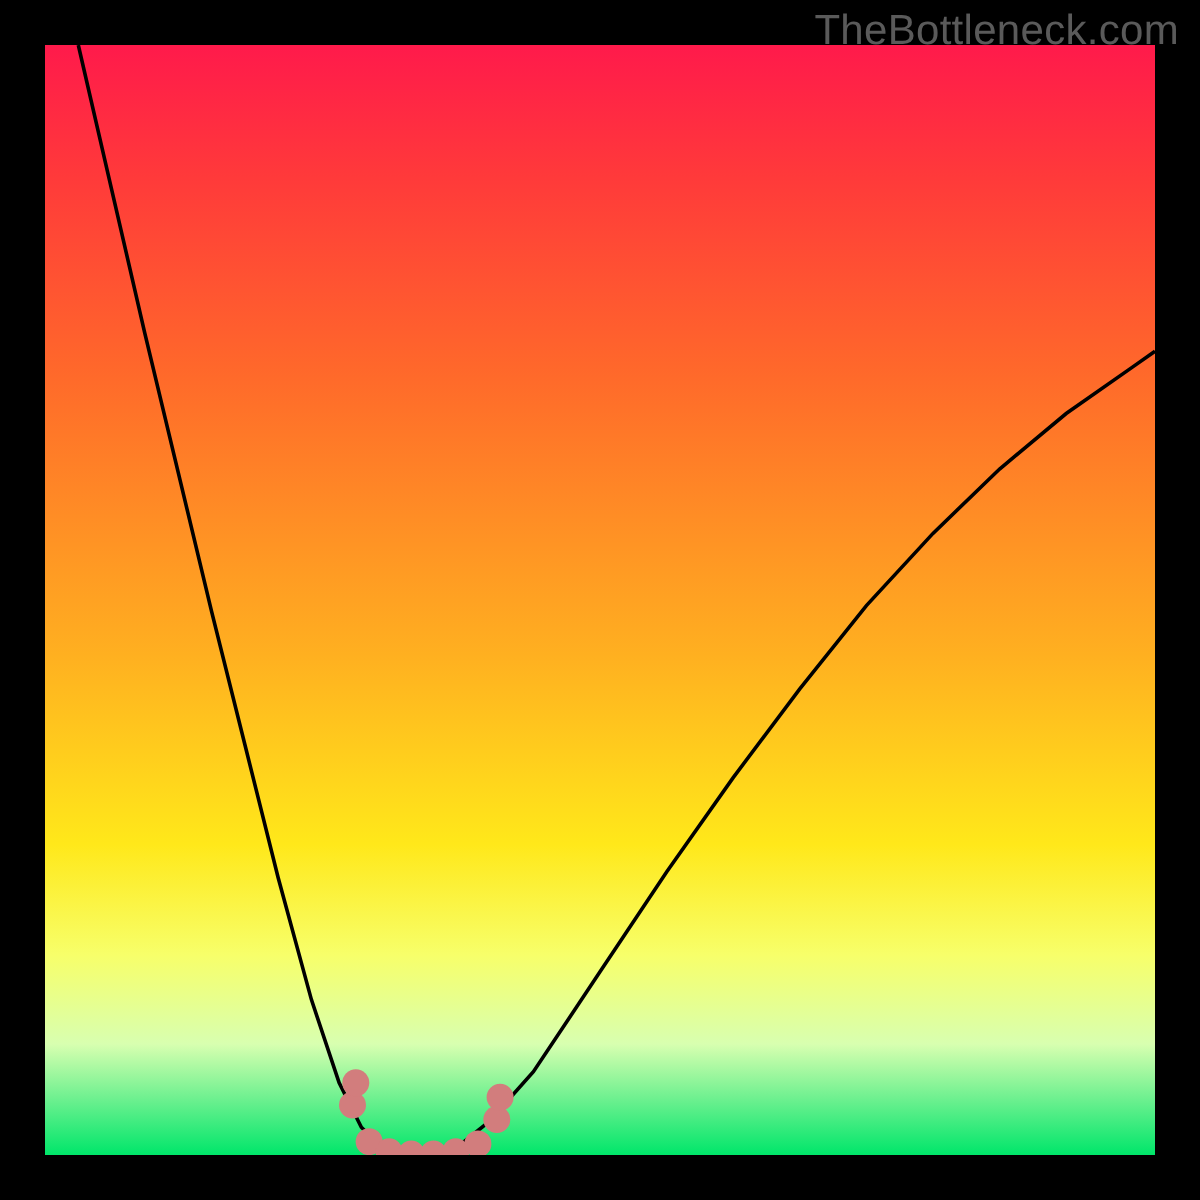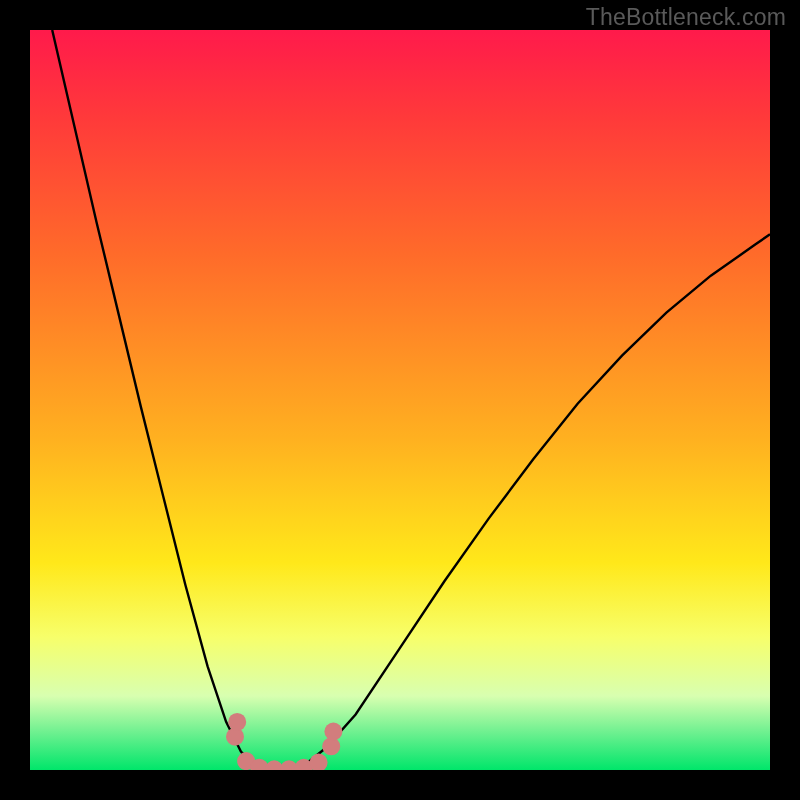--- a/index.html
+++ b/index.html
@@ -48,21 +48,21 @@
   }
   .markers {
     position: absolute;
     inset: 0;
   }
   .watermark {
     position: absolute;
     top: 4px;
     right: 14px;
     color: #5a5a5a;
-    font-size: 23px;
+    font-size: 28px;
     letter-spacing: 0.2px;
     user-select: none;
   }
 </style>
 </head>
 <body>
 
 <div class="frame">
   <div class="plot-area">
     <div class="gradient"></div>

